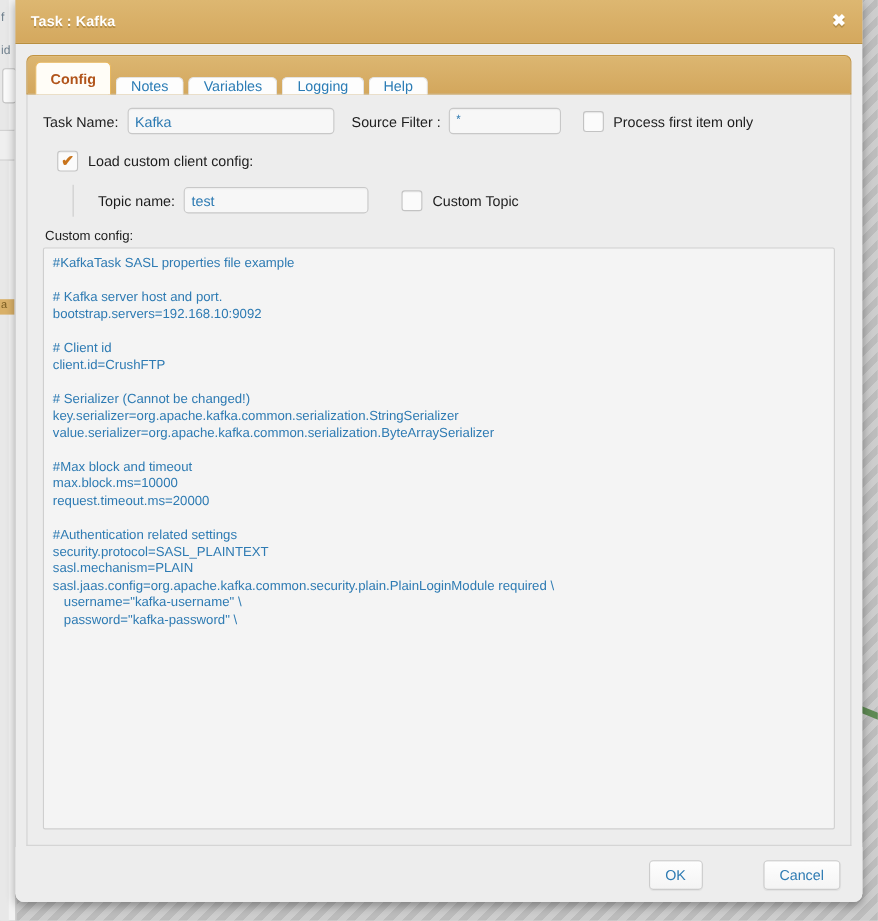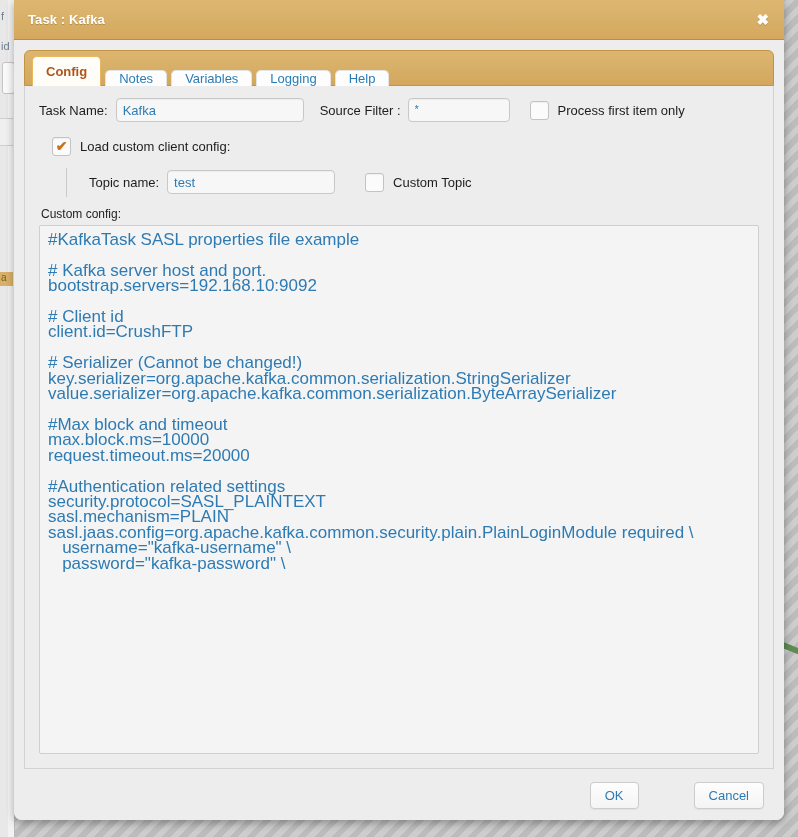--- a/index.html
+++ b/index.html
@@ -297,21 +297,21 @@
   #custom-config-textarea {
     flex: 1;
     min-height: 0;
     width: 100%;
     box-sizing: border-box;
     border: 1px solid #cfcfcf;
     border-radius: 2px;
     background: #f4f4f4;
     color: #2e7bb3;
     font-family: "Liberation Sans", sans-serif;
-    font-size: 17px;
+    font-size: 12px;
     line-height: 15.4px;
     padding: 6px 8px;
     resize: none;
     outline: none;
     white-space: pre;
     overflow: auto;
     margin-bottom: 6px;
   }
 
   

